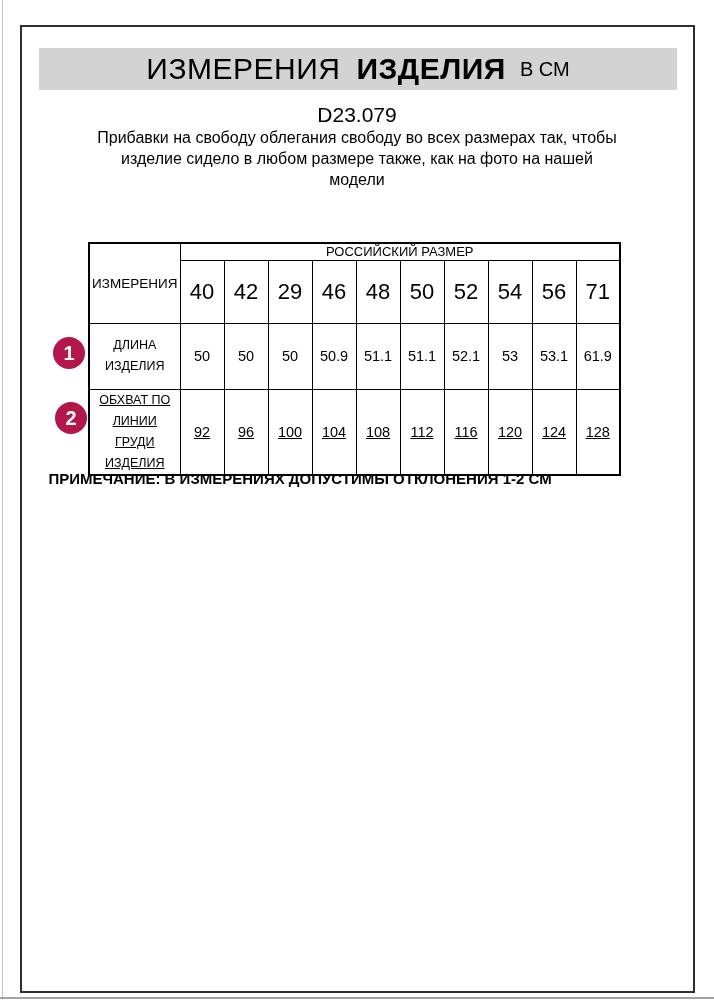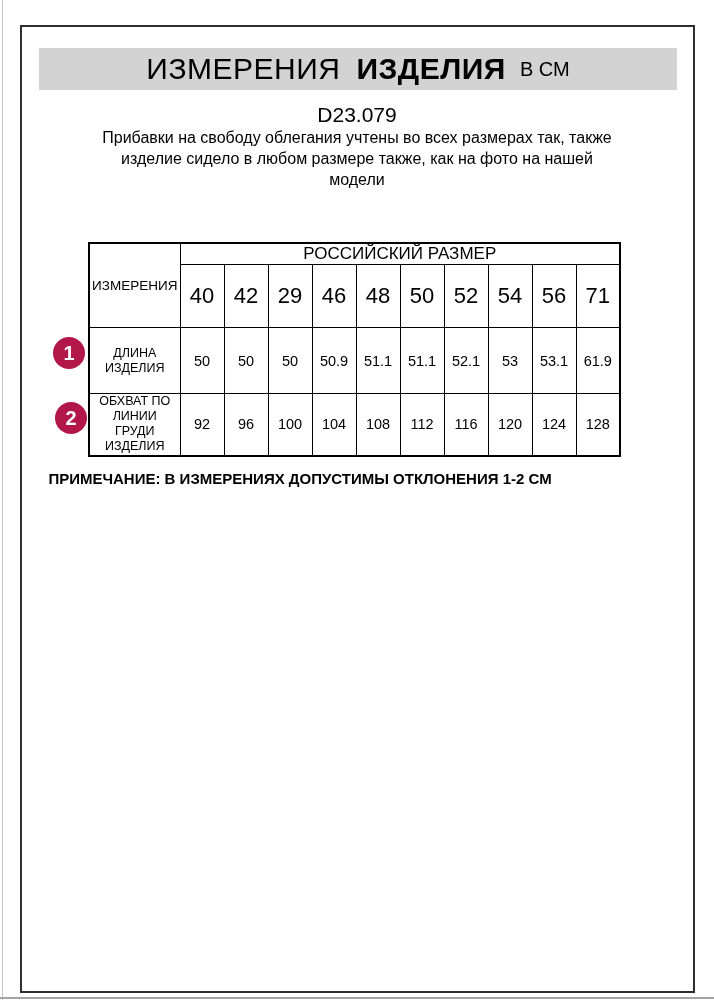--- a/index.html
+++ b/index.html
@@ -19,27 +19,27 @@
 
   .product-code { position:absolute; left:0; top:103px; width:714px; text-align:center; font-size:21px; }
   .description  { position:absolute; left:0; top:127px; width:714px; text-align:center; font-size:16px; line-height:21px; }
 
   table.size-table { position:absolute; left:88px; top:242px; border-collapse:collapse; table-layout:fixed;
                      border:2px solid #000; }
   .size-table col.c-label { width:91px; }
   .size-table col.c-size  { width:44px; }
   .size-table th, .size-table td { border:1.5px solid #000; text-align:center; vertical-align:middle;
                                    padding:0; font-weight:normal; background:#fff; }
-  .group-header { height:17px; font-size:17px; }
+  .group-header { height:17px; font-size:13px; }
   .corner       { font-size:13.5px; }
   .size-cell    { height:63px; font-size:22px; font-weight:bold; }
-  .label-cell   { font-size:12.5px; line-height:15px; }
+  .label-cell   { font-size:12.5px; line-height:21px; }
   .label-cell .inner { width:78px; margin:0 auto; }
   .row-length td { height:66px; }
-  .row-chest  td { height:62px; }
+  .row-chest  td { height:62px;text-decoration:underline; }
   .value-cell   { font-size:14.5px; }
 
   .marker { position:absolute; width:32px; height:32px; border-radius:50%; background:#b31648; color:#fff;
             font-size:20px; font-weight:bold; display:flex; align-items:center; justify-content:center; }
   .marker-1 { left:53px; top:337px; }
   .marker-2 { left:55px; top:402px; }
 
   .note { position:absolute; left:0; top:470px; width:600px; text-align:center; font-size:15px; font-weight:bold; }
 </style>
 </head>
@@ -52,21 +52,21 @@
 
   <div class="title-bar">
     <span class="title-part1">ИЗМЕРЕНИЯ</span>
     <span class="title-part2">ИЗДЕЛИЯ</span>
     <span class="title-part3">В СМ</span>
   </div>
 
   <div class="product-code">D23.079</div>
 
   <div class="description">
-    <div>Прибавки на свободу облегания учтены во всех размерах так, также</div>
+    <div>Прибавки на свободу облегания свободу во всех размерах так, чтобы</div>
     <div>изделие сидело в любом размере также, как на фото на нашей</div>
     <div>модели</div>
   </div>
 
   <table class="size-table">
     <colgroup>
       <col class="c-label">
       <col class="c-size">
         <col class="c-size">
         <col class="c-size">

